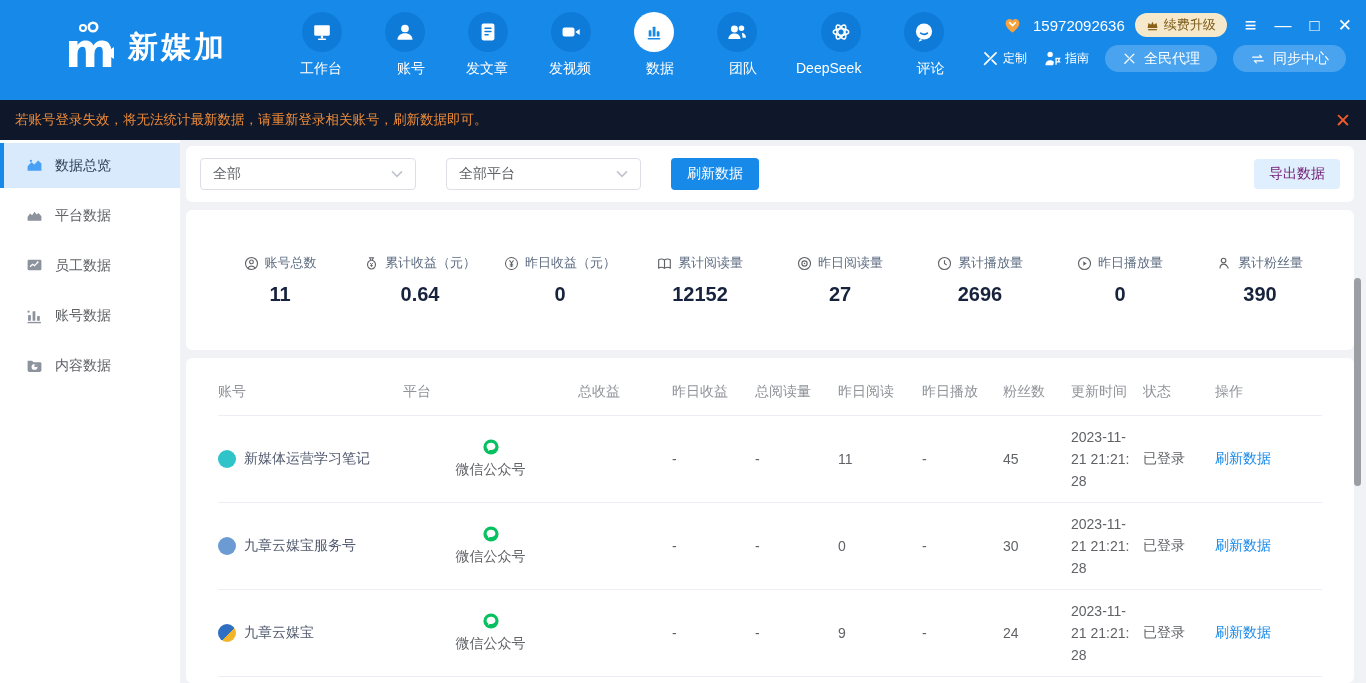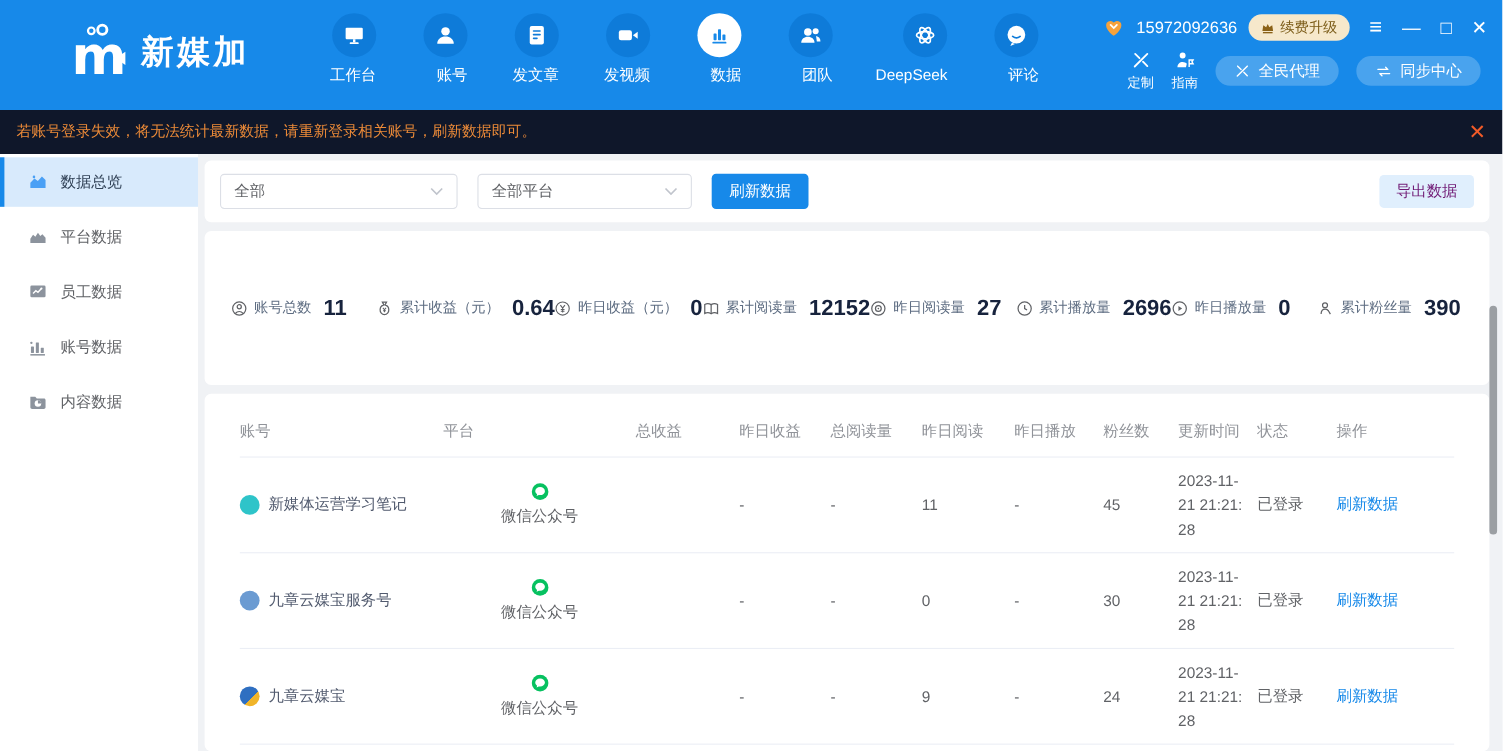--- a/index.html
+++ b/index.html
@@ -15,43 +15,43 @@
   .nav-item { display:flex; flex-direction:column; align-items:flex-end; gap:8px; cursor:pointer; min-width:44px; }
   .nav-circle { width:40px; height:40px; border-radius:50%; background:#0e7bd9; display:flex; align-items:center; justify-content:center; }
   .nav-item.active .nav-circle { background:#fff; }
   .nav-label { font-size:14px; white-space:nowrap; }
   .tr-row1 { position:absolute; top:13px; right:14px; display:flex; align-items:center; gap:10px; }
   .phone { font-size:15px; }
   .renew { display:flex; align-items:center; gap:5px; background:#f6e8cb; color:#7a5a16; border:none; border-radius:12px; height:24px; padding:0 11px; font-size:13px; cursor:pointer; }
   .winctls { display:flex; align-items:center; gap:18px; margin-left:8px; font-size:17px; }
   .winctls span { cursor:pointer; line-height:1; }
   .tr-row2 { position:absolute; top:45px; right:20px; display:flex; align-items:center; gap:16px; }
-  .qa { display:flex; flex-direction:column; align-items:center; gap:3px; font-size:12px; cursor:pointer; }
+  .qa { display:flex; flex-direction:row; align-items:center; gap:3px; font-size:12px; cursor:pointer; }
   .pill { display:flex; align-items:center; gap:7px; height:27px; border-radius:15px; background:rgba(255,255,255,.22); border:none; color:#fff; font-size:14px; padding:0 17px; cursor:pointer; }
 
   
   .banner { position:relative; height:40px; background:#0f172a; display:flex; align-items:center; padding:0 15px; font-size:13.5px; color:#ed8b38; }
   .banner-close { position:absolute; right:15px; top:9px; font-size:19px; color:#f25b28; cursor:pointer; }
 
   
   .bodywrap { display:flex; height:543px; }
   .sidebar { width:180px; background:#fff; padding-top:3px; flex:none; }
   .side-item { height:45px; display:flex; align-items:center; gap:12px; padding-left:22px; font-size:14px; color:#606266; cursor:pointer; margin-bottom:5px; border-left:4px solid transparent; }
   .side-item.active { background:#d8eafc; border-left-color:#1789e9; color:#304156; }
 
   .content { flex:1; padding:6px 12px 0 6px; display:flex; flex-direction:column; }
   .card { background:#fff; border-radius:6px; }
-  .filter-card { height:56px; display:flex; align-items:center; padding:0 14px; gap:18px; flex:none; }
+  .filter-card { height:56px; display:flex; align-items:center; padding:0 14px; gap:30px; flex:none; }
   .select { width:216px; height:32px; border:1px solid #dcdfe6; border-radius:4px; display:flex; align-items:center; justify-content:space-between; padding:0 12px; font-size:14px; color:#606266; cursor:pointer; background:#fff; }
   .select.platform { width:195px; }
   .btn-primary { height:32px; padding:0 16px; background:#1789e9; color:#fff; border:none; border-radius:4px; font-size:14px; cursor:pointer; }
   .btn-export { margin-left:auto; height:30px; padding:0 15px; background:#e0effd; color:#701a75; border:none; border-radius:4px; font-size:14px; cursor:pointer; }
 
   .stats-card { height:140px; margin-top:8px; display:flex; align-items:center; padding:0 24px; flex:none; }
-  .stat { flex:1; display:flex; flex-direction:row; align-items:center; gap:11px; }
+  .stat { flex:1; display:flex; flex-direction:column; align-items:center; gap:11px; }
   .stat-label { display:flex; align-items:center; gap:6px; font-size:13px; color:#5e6d82; white-space:nowrap; }
   .stat-value { font-size:20px; font-weight:700; color:#17233d; }
 
   .table-card { margin-top:8px; flex:1; padding:10px 16px 0; overflow:hidden; }
   .t-head, .t-row { display:grid; grid-template-columns:185px 175px 94px 83px 83px 84px 81px 68px 72px 72px 1fr; align-items:center; margin:0 16px; }
   .t-head { height:48px; color:#909399; font-size:14px; border-bottom:1px solid #ebeef5; }
   .t-row { height:87px; font-size:14px; color:#606266; border-bottom:1px solid #ebeef5; }
   .c-account { display:flex; align-items:center; gap:8px; color:#515a6e; }
   .avatar { width:18px; height:18px; border-radius:50%; flex:none; }
   .c-platform { display:flex; align-items:center; gap:6px;flex-direction:column; }

